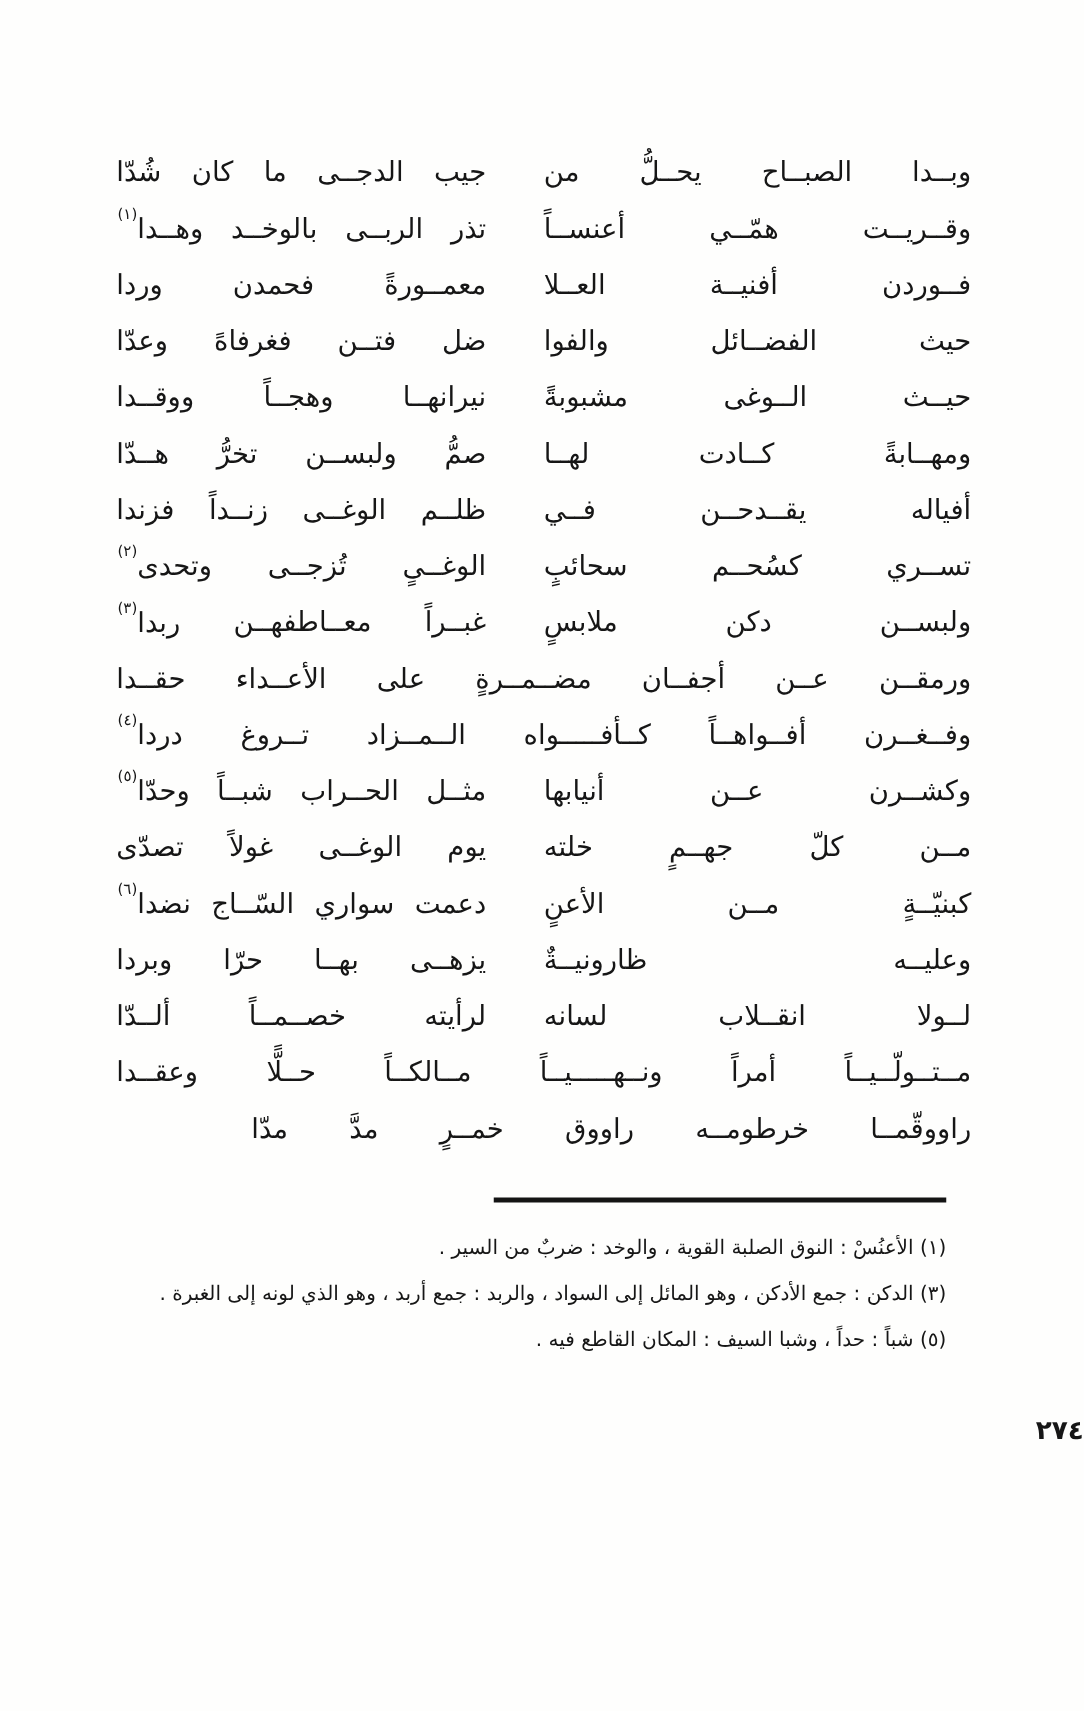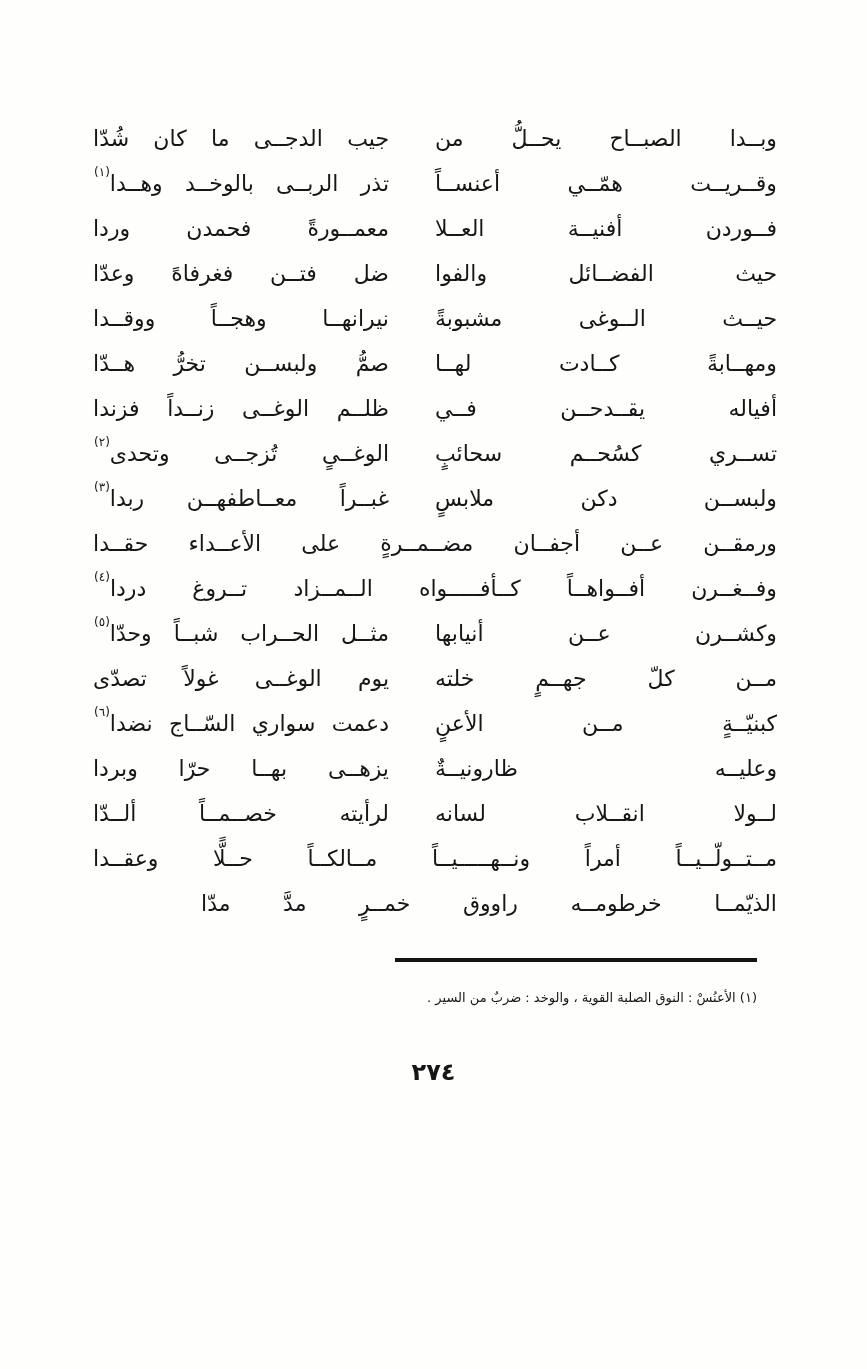--- a/index.html
+++ b/index.html
@@ -46,29 +46,29 @@
     width: 362px;
     background: #141414;
     margin: 32px 110px 0 0;
   }
   .footnotes {
     margin-top: 17px;
     padding: 0 110px 0 20px;
     direction: rtl;
   }
   .footnote {
-    font-size: 13px;
+    font-size: 16px;
     line-height: 37px;
     text-align: right;
     white-space: nowrap;
   }
   .page-number {
     margin-top: 42px;
-    text-align: center;
-    font-size: 24px;
+    text-align: right;
+    font-size: 21px;
     font-weight: bold;
     letter-spacing: 3px;
   }
 </style>
 </head>
 <body>
 
 <div class="page">
 
   <div class="poem">
@@ -295,32 +295,34 @@
           <span>أمراً</span>
           <span>ونــهـــــيــاً</span>
           <span>مــالكــاً</span>
           <span>حــلًّا</span>
           <span>وعقــدا</span>
         </div>
     </div>
 
     <div class="verse">
       <div class="hemi full spread indent-left">
-          <span>الذيّمــا</span>
+          <span>راووقّمــا</span>
           <span>خرطومــه</span>
           <span>راووق</span>
           <span>خمــرٍ</span>
           <span>مدَّ</span>
           <span>مدّا</span>
         </div>
     </div>
 
   </div>
 
   <div class="separator"></div>
 
   <div class="footnotes">
     <div class="footnote">(١) الأعنُسْ : النوق الصلبة القوية ، والوخد : ضربٌ من السير .</div>
+    <div class="footnote">(٣) الدكن : جمع الأدكن ، وهو المائل إلى السواد ، والربد : جمع أربد ، وهو الذي لونه إلى الغبرة .</div>
+    <div class="footnote">(٥) شباً : حداً ، وشبا السيف : المكان القاطع فيه .</div>
   </div>
 
   <div class="page-number">٢٧٤</div>
 
 </div>
 
 </body></html>

